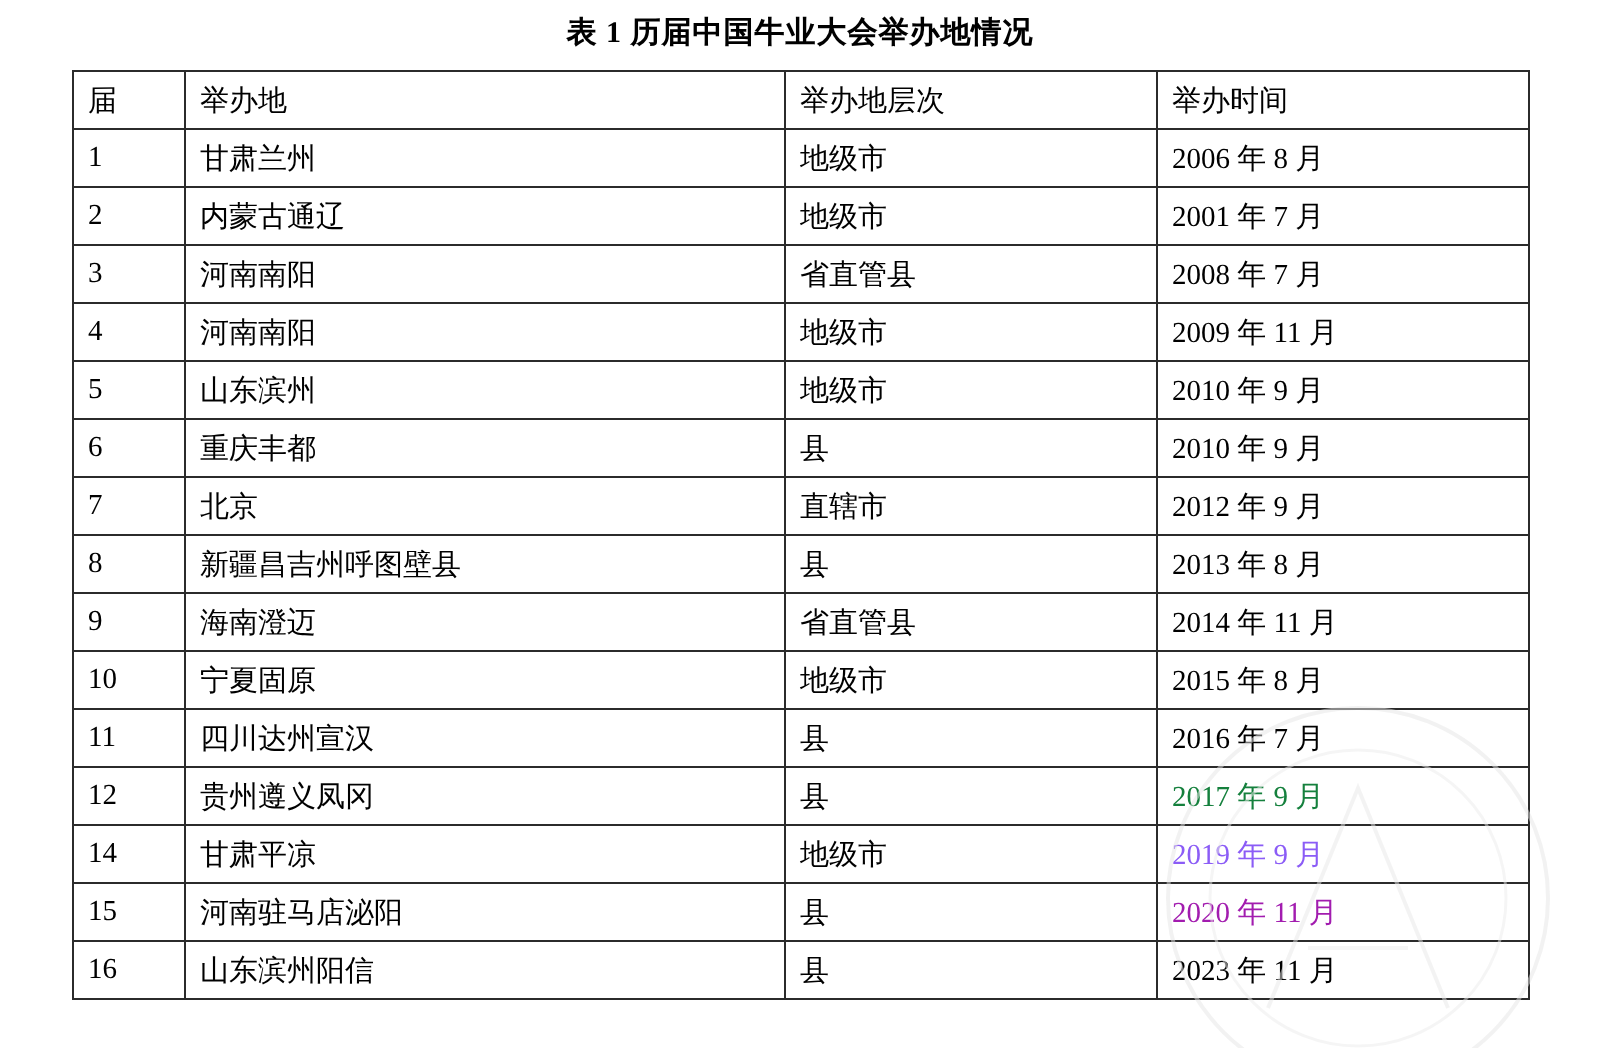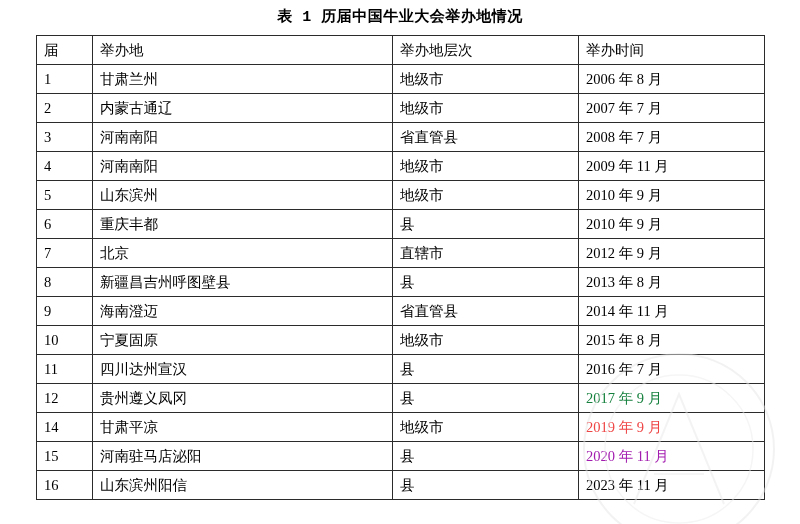--- a/index.html
+++ b/index.html
@@ -21,21 +21,21 @@
     height: 524px;
     box-sizing: border-box;
   }
   .table-caption {
     text-align: center;
     font-size: 15px;
     font-weight: 600;
     letter-spacing: 0.5px;
     padding-top: 7px;
     padding-bottom: 9px;
-    font-family: Liberation Mono, monospace;
+    font-family: Liberation Serif, serif;
   }
   .table-wrap {
     padding: 0 36px;
     box-sizing: border-box;
   }
   table.data-table {
     border-collapse: collapse;
     width: 728px;
     table-layout: fixed;
     font-size: 14.5px;
@@ -55,21 +55,21 @@
     font-weight: normal;
   }
   col.c-idx { width: 56px; }
   col.c-place { width: 300px; }
   col.c-level { width: 186px; }
   col.c-time { width: 186px; }
 
   
   .fade-1 { color: #15803d; }
   .fade-2 { color: #c4c4c4; }
-  .fade-3 { color: #ef4444; }
+  .fade-3 { color: #8b5cf6; }
   .fade-4 { color: #a21caf; }
 
   
   .watermark {
     position: absolute;
     right: 6px;
     bottom: -40px;
     width: 230px;
     height: 230px;
     opacity: 0.5;
@@ -104,21 +104,21 @@
         <tr>
           <td>1</td>
           <td>甘肃兰州</td>
           <td>地级市</td>
           <td>2006 年 8 月</td>
         </tr>
         <tr>
           <td>2</td>
           <td>内蒙古通辽</td>
           <td>地级市</td>
-          <td>2007 年 7 月</td>
+          <td>2001 年 7 月</td>
         </tr>
         <tr>
           <td>3</td>
           <td>河南南阳</td>
           <td>省直管县</td>
           <td>2008 年 7 月</td>
         </tr>
         <tr>
           <td>4</td>
           <td>河南南阳</td>

